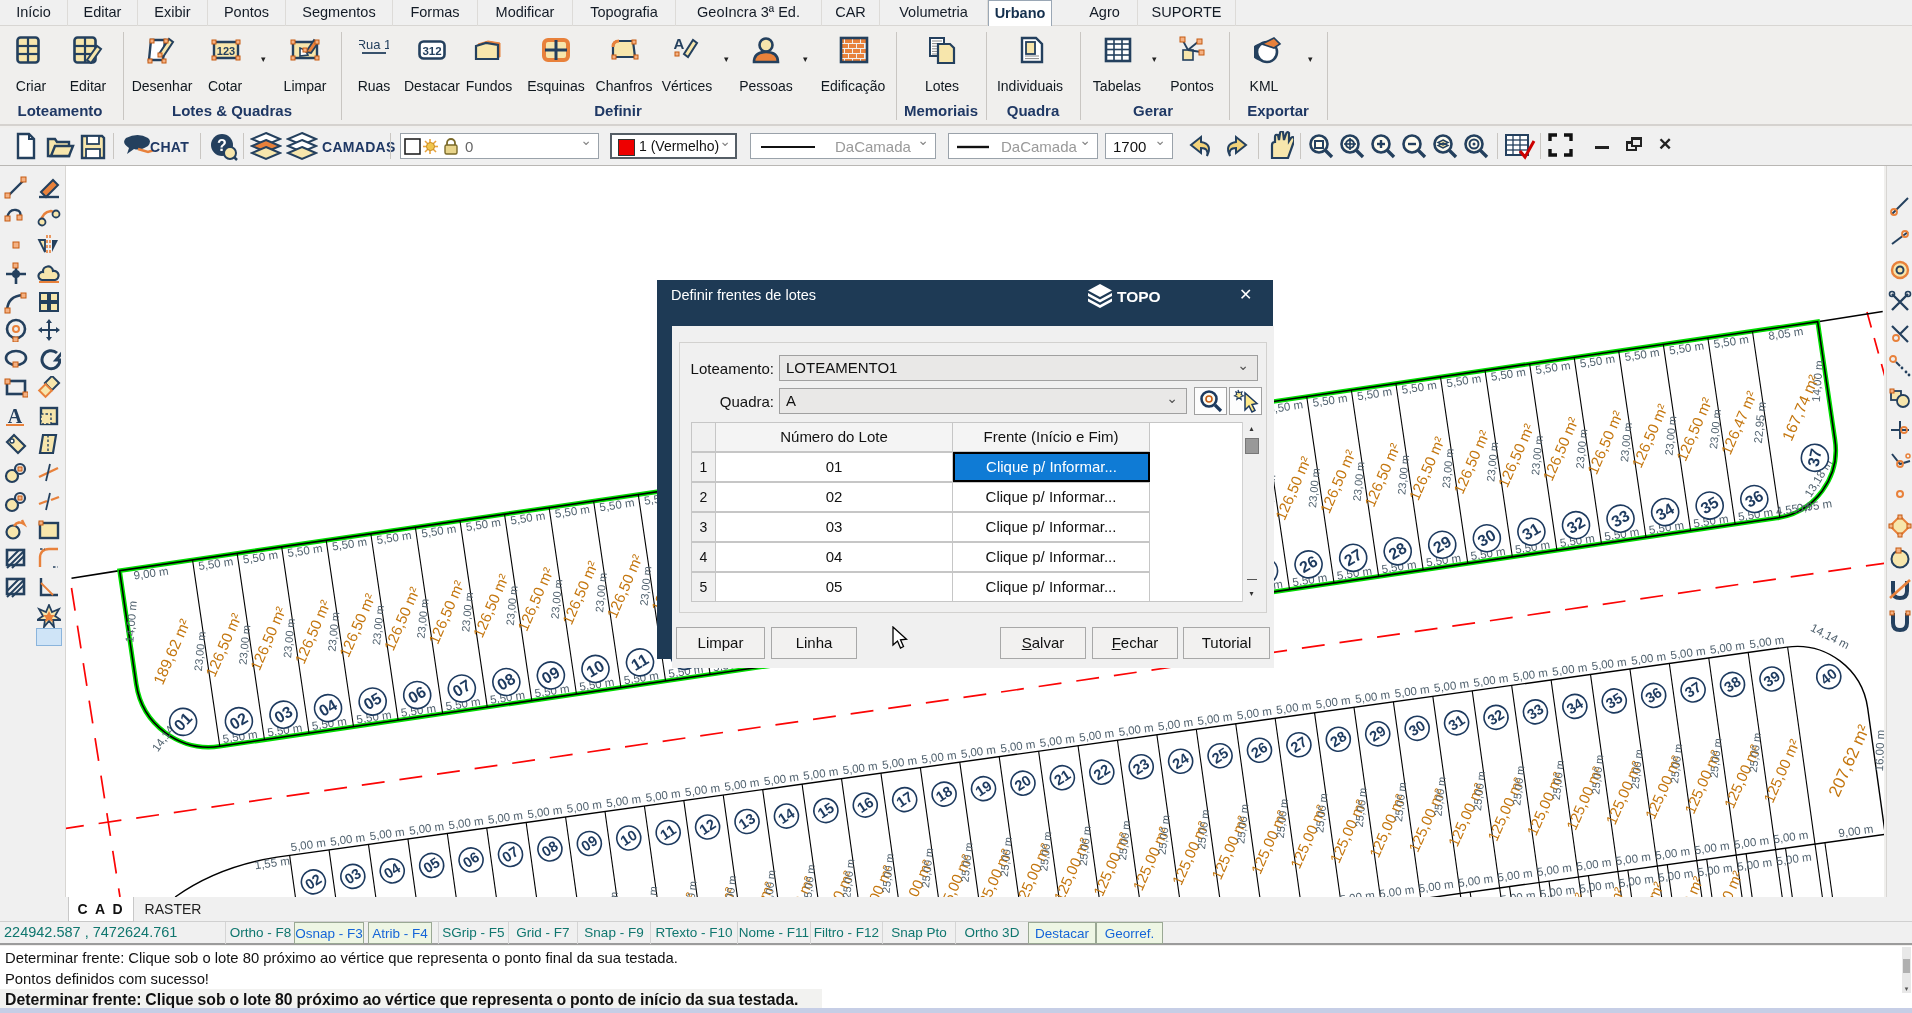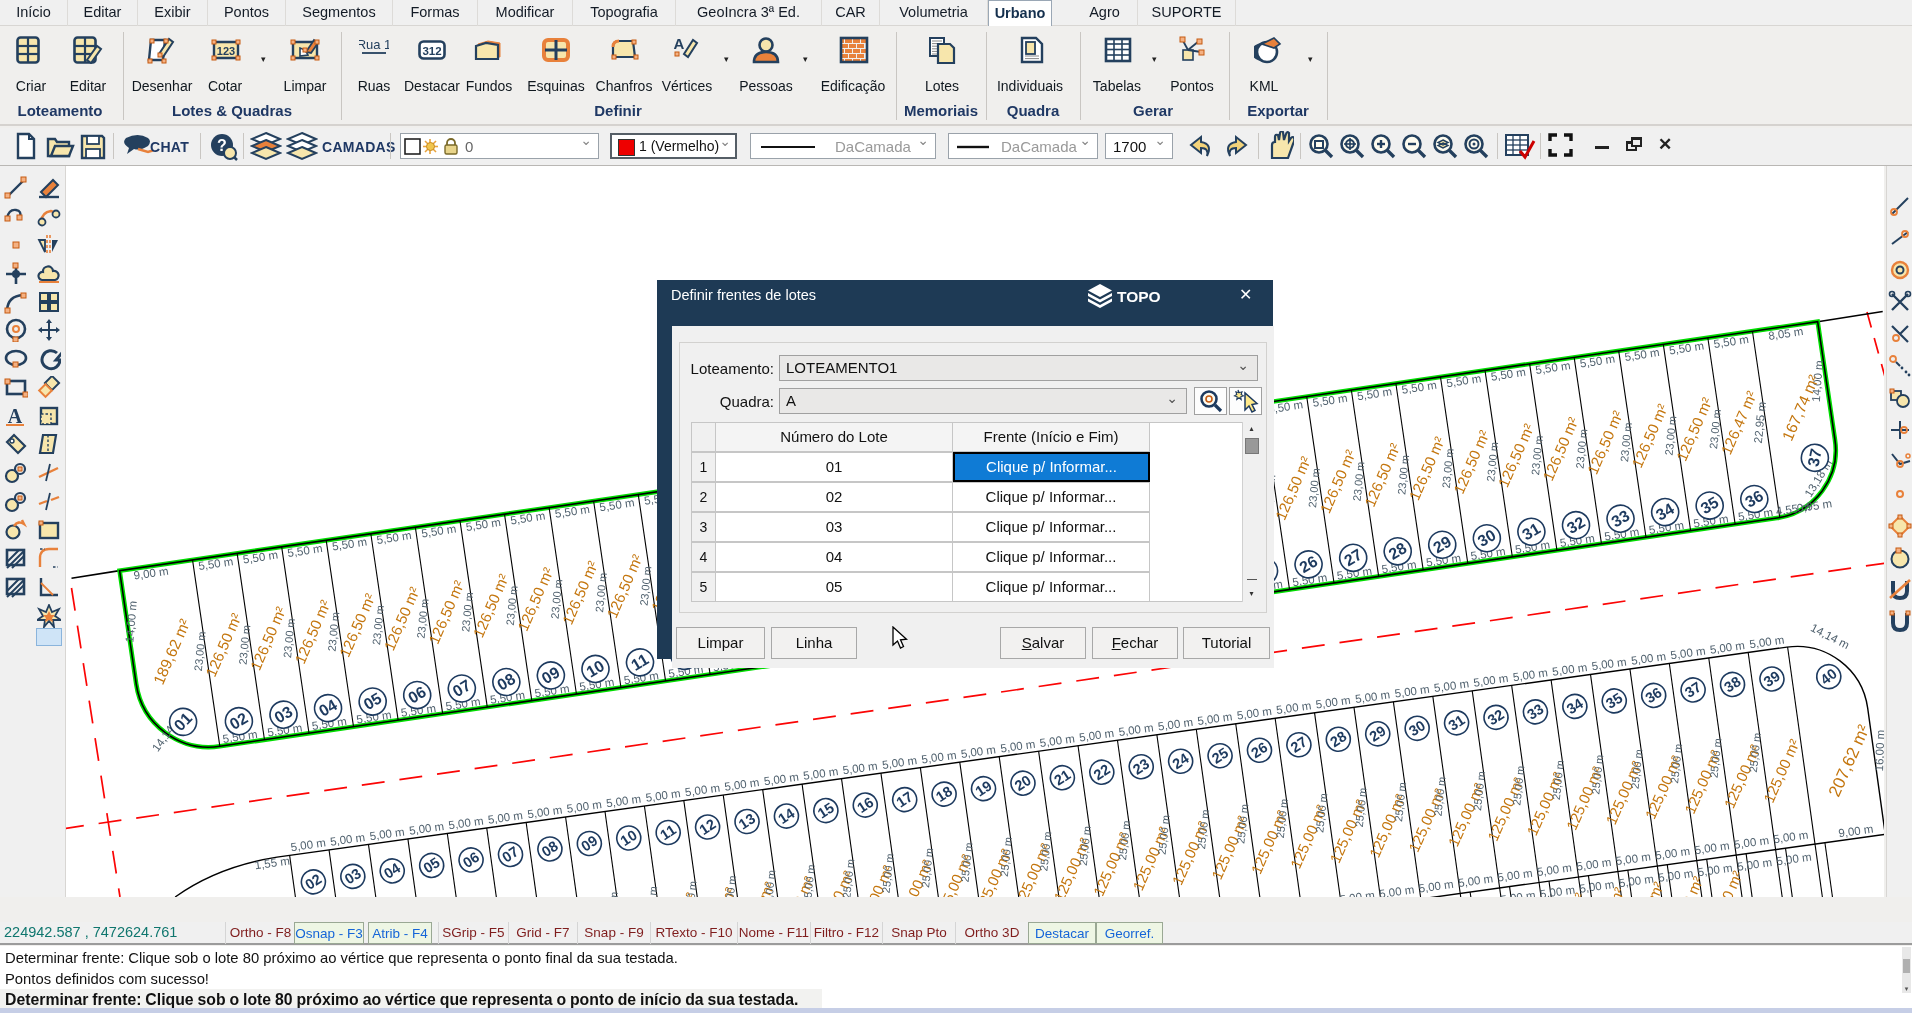--- a/index.html
+++ b/index.html
@@ -40,21 +40,21 @@
 #dscroll { position:absolute; left:551px; top:0px; width:18px; height:180px; background:#f0f0f0; border-left:1px solid #d0d0d0; }
 .sarr { width:100%; text-align:center; font-size:8px; color:#333; line-height:14px; }
 .sthumb { width:14px; height:16px; margin:2px auto 0; background:#999; border:1px solid #777; }
 .sline { width:10px; height:1px; background:#555; margin:125px auto 0; }
 .dbtn { position:absolute; height:32px; background:#f2f1f0; border:1px solid #a8a8a8; font-size:15px; color:#111; text-align:center; line-height:30px; }
 #tabsrow { position:absolute; left:0; top:897px; width:1912px; height:25px; background:#f0f0f0; border-bottom:1px solid #d0d0d0; }
 #cadtab { position:absolute; left:68px; top:0; width:66px; height:25px; background:#fff; border:1px solid #c8c8c8; border-top:none; font-size:14px; font-weight:bold; color:#111; text-align:center; line-height:24px; letter-spacing:2px; }
 #rastertab { position:absolute; left:134px; top:0; width:78px; height:25px; font-size:14px; color:#222; text-align:center; line-height:24px; }
 #statusrow { position:absolute; left:0; top:922px; width:1912px; height:23px; background:#f0f0f0; border-bottom:2px solid #9b9b9b; }
 #coords { position:absolute; left:4px; top:2px; font-size:14.5px; color:#0f766e; }
-.fkey { position:absolute; top:0; height:22px; white-space:nowrap; overflow:hidden; border-left:1px solid #d5d5d5; font-size:13.5px; color:#7f1d1d; text-align:center; line-height:21px; }
+.fkey { position:absolute; top:0; height:22px; white-space:nowrap; overflow:hidden; border-left:1px solid #d5d5d5; font-size:13.5px; color:#0f766e; text-align:center; line-height:21px; }
 .fkey.on1 { color:#1565d8; background:#eef6e4; border:1px solid #9aa894; }
 .fkey.on2 { color:#1565d8; background:#eef6e4; border:1px solid #9aa894; }
 #messages { position:absolute; left:0; top:946px; width:1912px; height:62px; background:#fff; }
 .msg { position:absolute; left:5px; font-size:14.8px; color:#111; white-space:nowrap; word-spacing:0px; }
 .msgb { font-weight:bold; font-size:15.8px; word-spacing:-0.5px; }
 .msghl { position:absolute; left:0; top:43px; width:822px; height:20px; background:#f2f2f0; }
 #msgscroll { position:absolute; right:1px; top:1px; width:9px; height:46px; background:#e8e8e8; }
 .mthumb { position:absolute; top:12px; left:1px; width:7px; height:14px; background:#b0b0b0; }
 #taskstrip { position:absolute; left:0; top:1008px; width:1912px; height:5px; background:#c6cee6; }
 </style></head>
@@ -1423,20 +1423,24 @@
           <path d="M5,3 L5,13 q0,7 7,7 q7,0 7,-7 L19,3" fill="none" stroke="#24405e" stroke-width="4"></path>
           <line x1="2" y1="20" x2="22" y2="2" stroke="#e8813b" stroke-width="2.6"></line>
         </svg></div>
       <div style="position:absolute;left:1px;top:444px"><svg width="24" height="24" viewBox="0 0 24 24" style="">
           <path d="M5,3 L5,13 q0,7 7,7 q7,0 7,-7 L19,3" fill="none" stroke="#24405e" stroke-width="4"></path>
           <rect x="2" y="1" width="4" height="4" fill="#f4b183" stroke="#c55a11" stroke-width="1"></rect>
           <rect x="18" y="1" width="4" height="4" fill="#f4b183" stroke="#c55a11" stroke-width="1"></rect>
         </svg></div>
     </div>
 
+<div id="tabsrow">
+      <div id="cadtab">C A D</div>
+      <div id="rastertab">RASTER</div>
+    </div>
 <div id="statusrow">
       <div id="coords">224942.587 , 7472624.761</div>
       <div class="fkey " style="left:225px;width:70px">Ortho - F8</div>
       <div class="fkey on1" style="left:294px;width:70px">Osnap - F3</div>
       <div class="fkey on2" style="left:368px;width:64px">Atrib - F4</div>
       <div class="fkey " style="left:438px;width:70px">SGrip - F5</div>
       <div class="fkey " style="left:508px;width:69px">Grid - F7</div>
       <div class="fkey " style="left:577px;width:73px">Snap - F9</div>
       <div class="fkey " style="left:650px;width:87px">RTexto - F10</div>
       <div class="fkey " style="left:737px;width:73px">Nome - F11</div>

